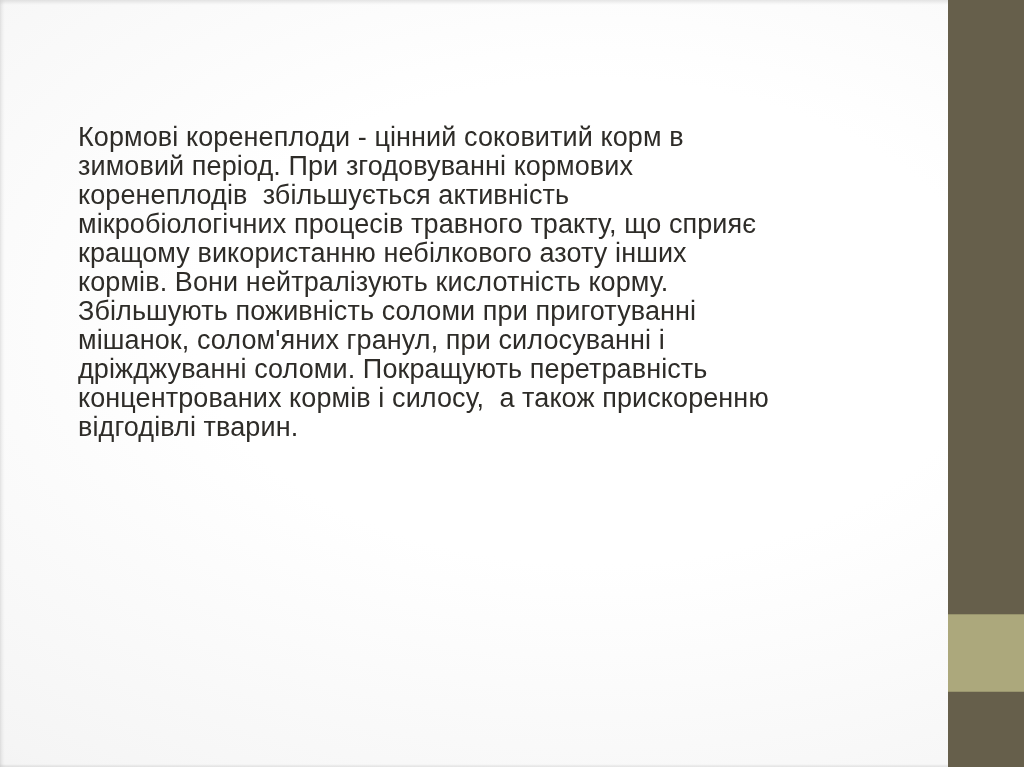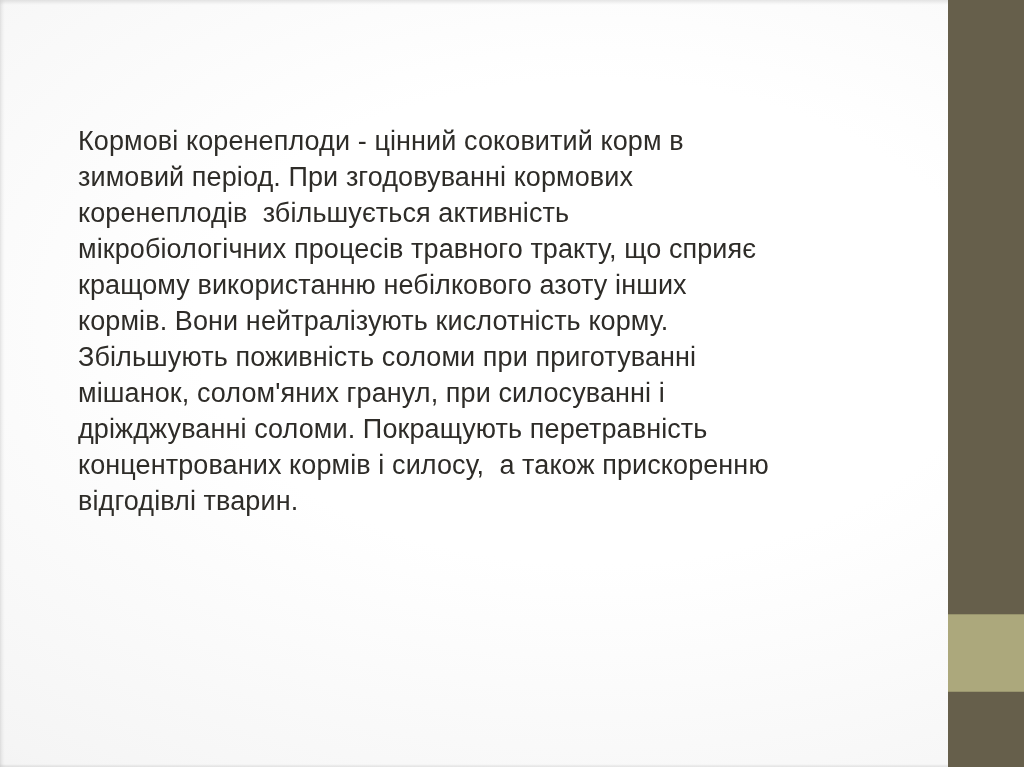--- a/index.html
+++ b/index.html
@@ -22,21 +22,21 @@
       inset 3px 0 3px rgba(0,0,0,0.05),
       inset 0 -2px 2px rgba(0,0,0,0.06);
     font-family: "Liberation Sans", "DejaVu Sans", sans-serif;
   }
   .body-text {
     position: absolute;
     left: 78px;
     top: 123px;
     width: 840px;
     font-size: 27px;
-    line-height: 36px;
+    line-height: 29px;
     color: var(--text-color, #2e2c28);
     white-space: pre;
     letter-spacing: 0.1px;
   }
   .side-band {
     position: absolute;
     top: 0;
     right: 0;
     width: 76px;
     height: 767px;

